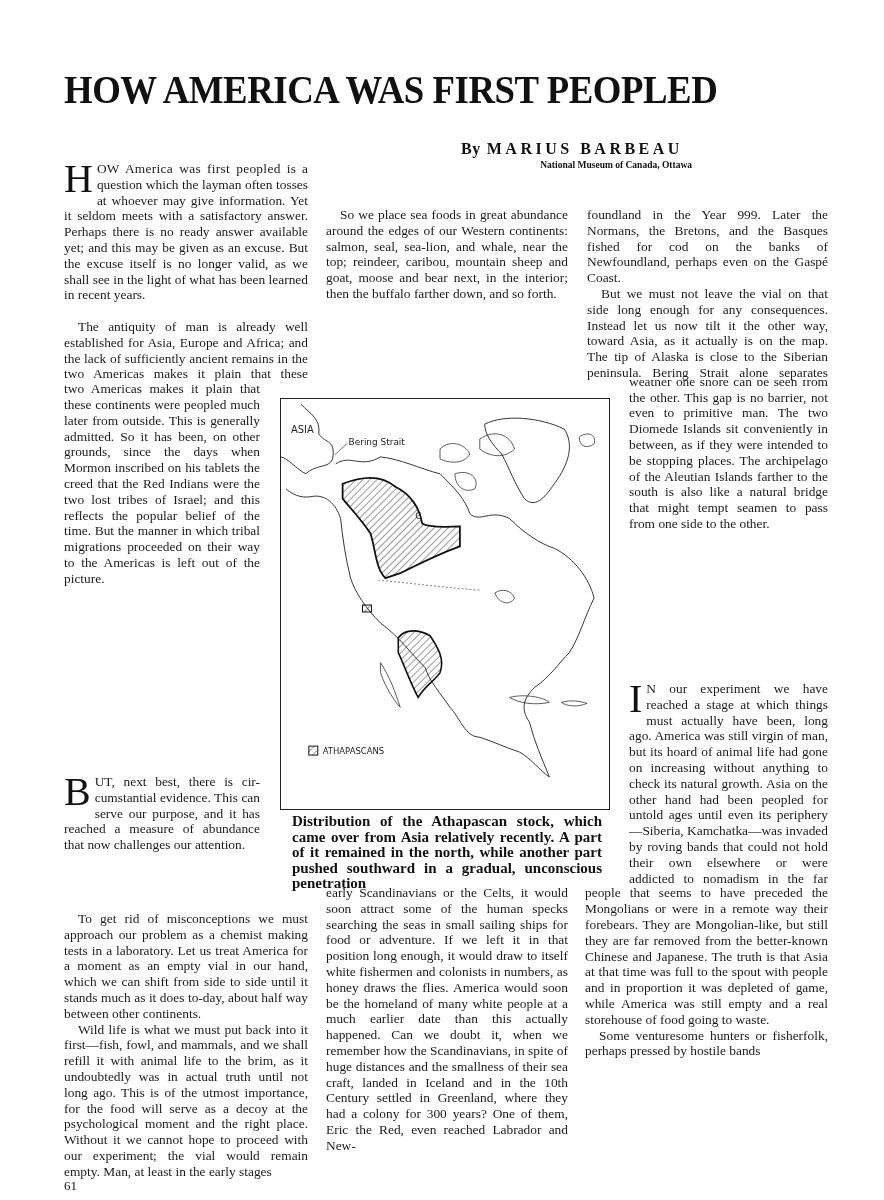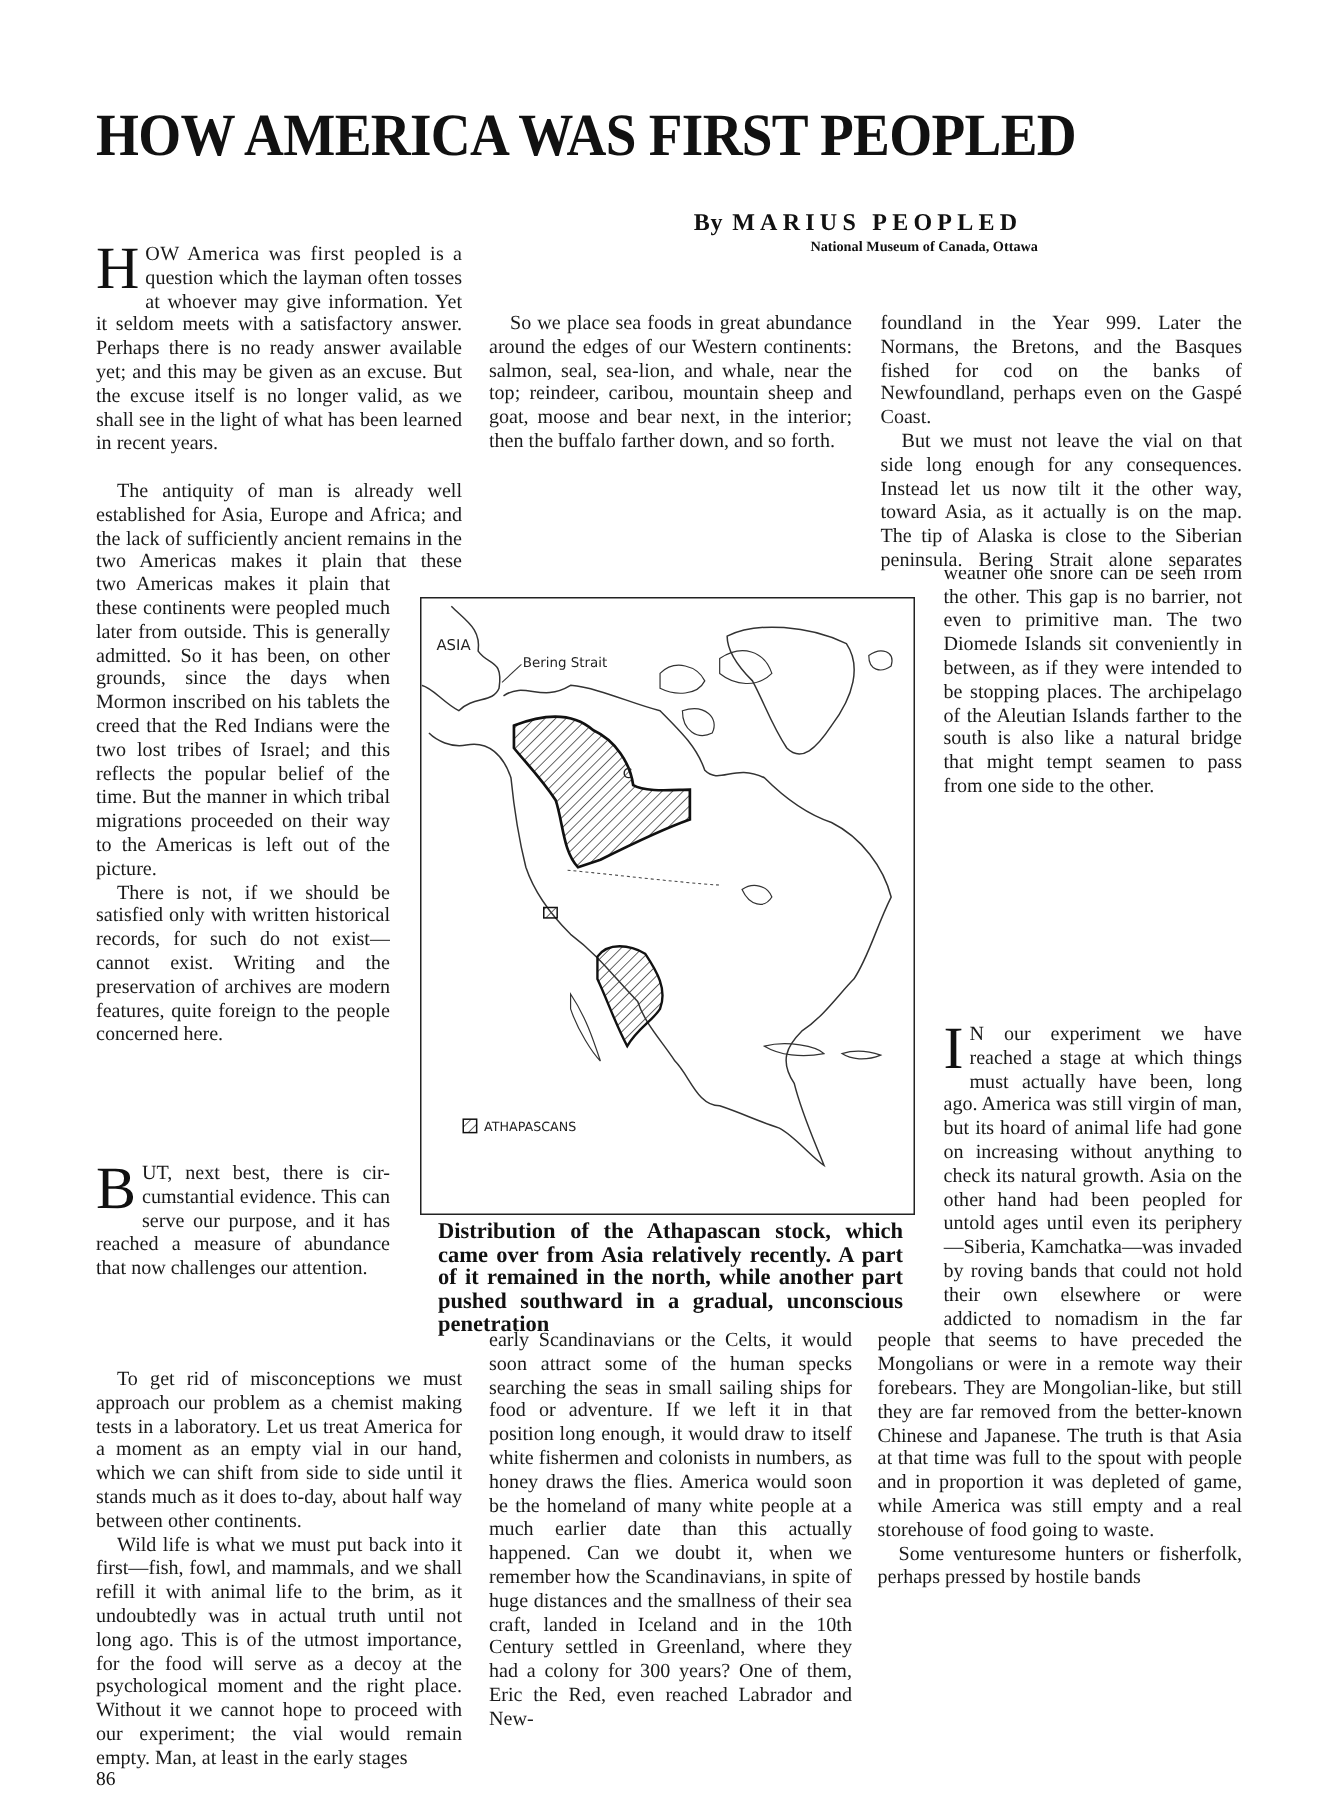--- a/index.html
+++ b/index.html
@@ -45,35 +45,34 @@
   .pageno {
     position:absolute; left:64px; top:1178px; font-family:"Liberation Serif", serif; font-size:13px; color:#111;
   }
 </style>
 </head>
 <body>
 
 <h1 class="title">HOW AMERICA WAS FIRST PEOPLED</h1>
 
 <div class="byline">
-  <span class="by">By</span><span>MARIUS PEOPLED</span>
+  <span class="by">By</span><span>MARIUS BARBEAU</span>
 </div>
 <div class="affil">National Museum of Canada, Ottawa</div>
 
 <div class="col" style="left:64px; top:161px; width:244px;">
   <p class="noindent"><span class="dropcap">H</span><span class="smallcaps-lead">OW America was first peopled is</span> <span>a question which the layman often tosses at whoever may give information. Yet it seldom meets with a satisfactory answer. Perhaps there is no ready answer available yet; and this may be given as an excuse. But the excuse itself is no longer valid, as we shall see in the light of what has been learned in recent years.</span></p>
 </div>
 
 <div class="col" style="left:64px; top:319px; width:244px; height:64px; overflow:hidden;">
   <p>The antiquity of man is already well established for Asia, Europe and Africa; and the lack of sufficiently ancient remains in the two Americas makes it plain that these continents were peopled much later from outside. This is generally admitted. So it has been, on other grounds, since the days when Mormon inscribed on his tablets the creed that the Red Indians were the two lost tribes of Israel; and this reflects the popular belief of the time. But the manner in which tribal migrations proceeded on their way to the Americas is left out of the picture.</p>
 </div>
 
 <div class="col" style="left:64px; top:381px; width:196px; height:380px; overflow:hidden;">
   <p class="noindent" style="margin-top:-63px;"><span style="display:inline-block;width:14px"></span><span>The antiquity of man is already well established for Asia, Europe and Africa; and the lack of sufficiently ancient remains in the two Americas makes it plain that these continents were peopled much later from outside. This is generally admitted. So it has been, on other grounds, since the days when Mormon inscribed on his tablets the creed that the Red Indians were the two lost tribes of Israel; and this reflects the popular belief of the time. But the manner in which tribal migrations proceeded on their way to the Americas is left out of the picture.</span></p>
-  <p>There is not, if we should be satisfied only with written historical records, for such do not exist—cannot exist. Writing and the preservation of archives are modern features, quite foreign to the people concerned here.</p>
 </div>
 
 <div class="col" style="left:64px; top:774px; width:196px;">
   <p class="noindent"><span class="dropcap">B</span><span>UT, next best, there is cir-</span> <span>cumstantial evidence. This can serve our purpose, and it has reached a measure of abundance that now challenges our attention.</span></p>
 </div>
 
 <div class="col" style="left:64px; top:911px; width:244px;">
   <p>To get rid of misconceptions we must approach our problem as a chemist making tests in a laboratory. Let us treat America for a moment as an empty vial in our hand, which we can shift from side to side until it stands much as it does to-day, about half way between other continents.</p>
   <p>Wild life is what we must put back into it first—fish, fowl, and mammals, and we shall refill it with animal life to the brim, as it undoubtedly was in actual truth until not long ago. This is of the utmost importance, for the food will serve as a decoy at the psychological moment and the right place. Without it we cannot hope to proceed with our experiment; the vial would remain empty. Man, at least in the early stages</p>
 </div>
@@ -143,13 +142,13 @@
     <text x="68" y="46" font-family="DejaVu Sans, sans-serif" font-size="9" fill="#222">Bering Strait</text>
     <line x1="67" y1="44" x2="54" y2="56" stroke="#333" stroke-width="0.7"></line>
 
     <rect x="28" y="349" width="9" height="9" fill="url(#hatch)" stroke="#111" stroke-width="1"></rect>
     <text x="42" y="357" font-family="DejaVu Sans, sans-serif" font-size="8.5" fill="#222">ATHAPASCANS</text>
   </svg>
 </div>
 
 <div class="caption">Distribution of the Athapascan stock, which came over from Asia relatively recently. A part of it remained in the north, while another part pushed southward in a gradual, unconscious penetration</div>
 
-<div class="pageno">86</div>
+<div class="pageno">61</div>
 
 </body></html>

